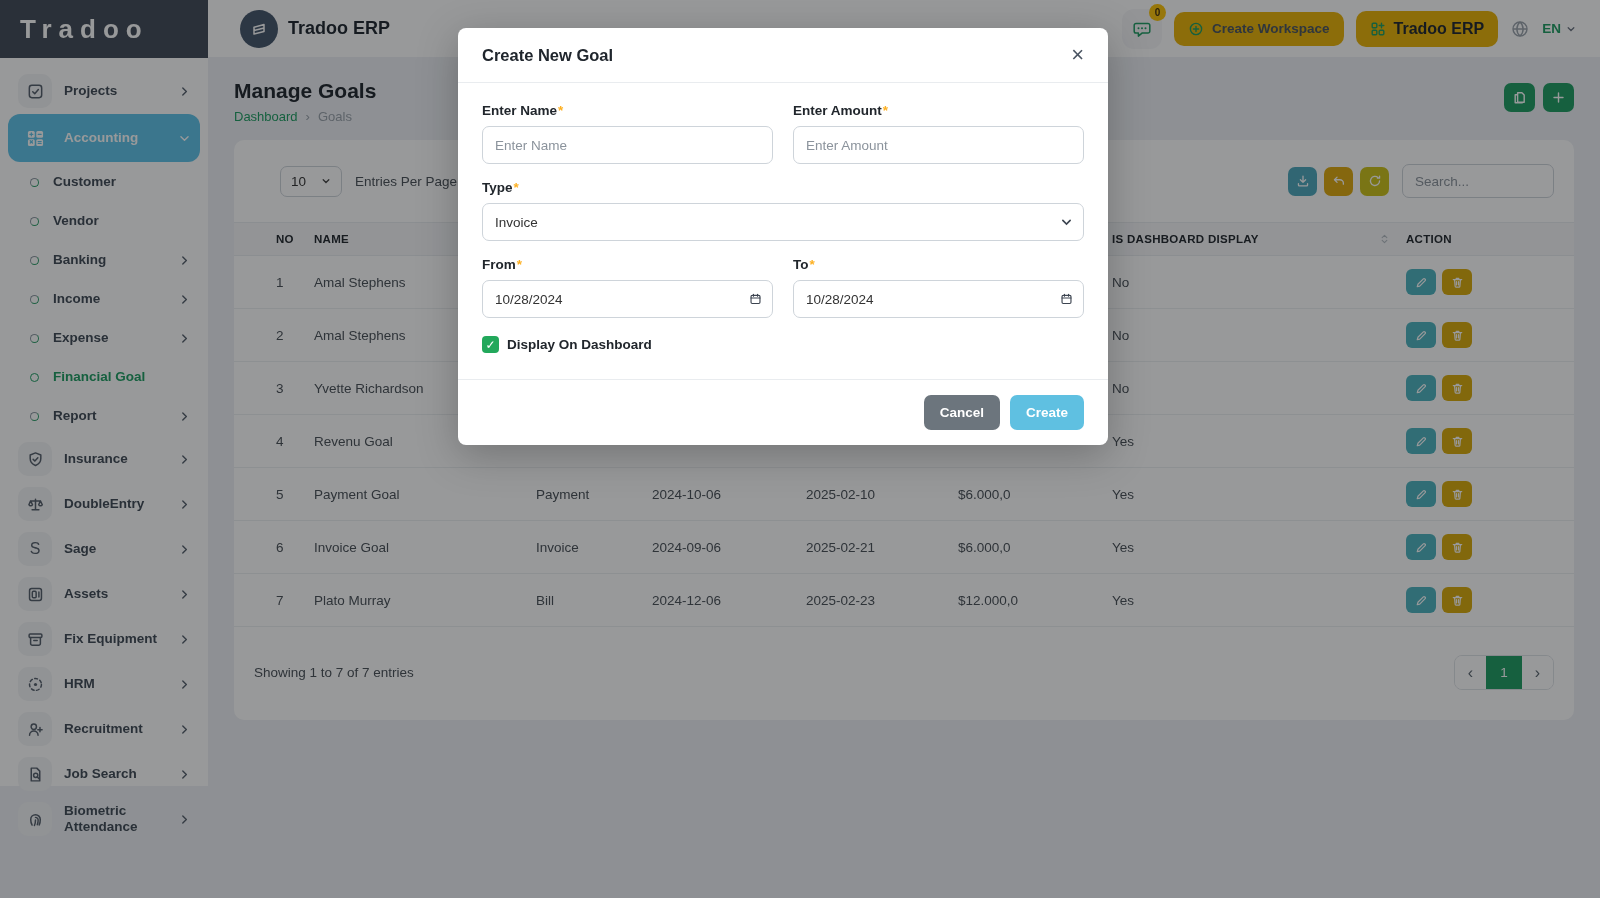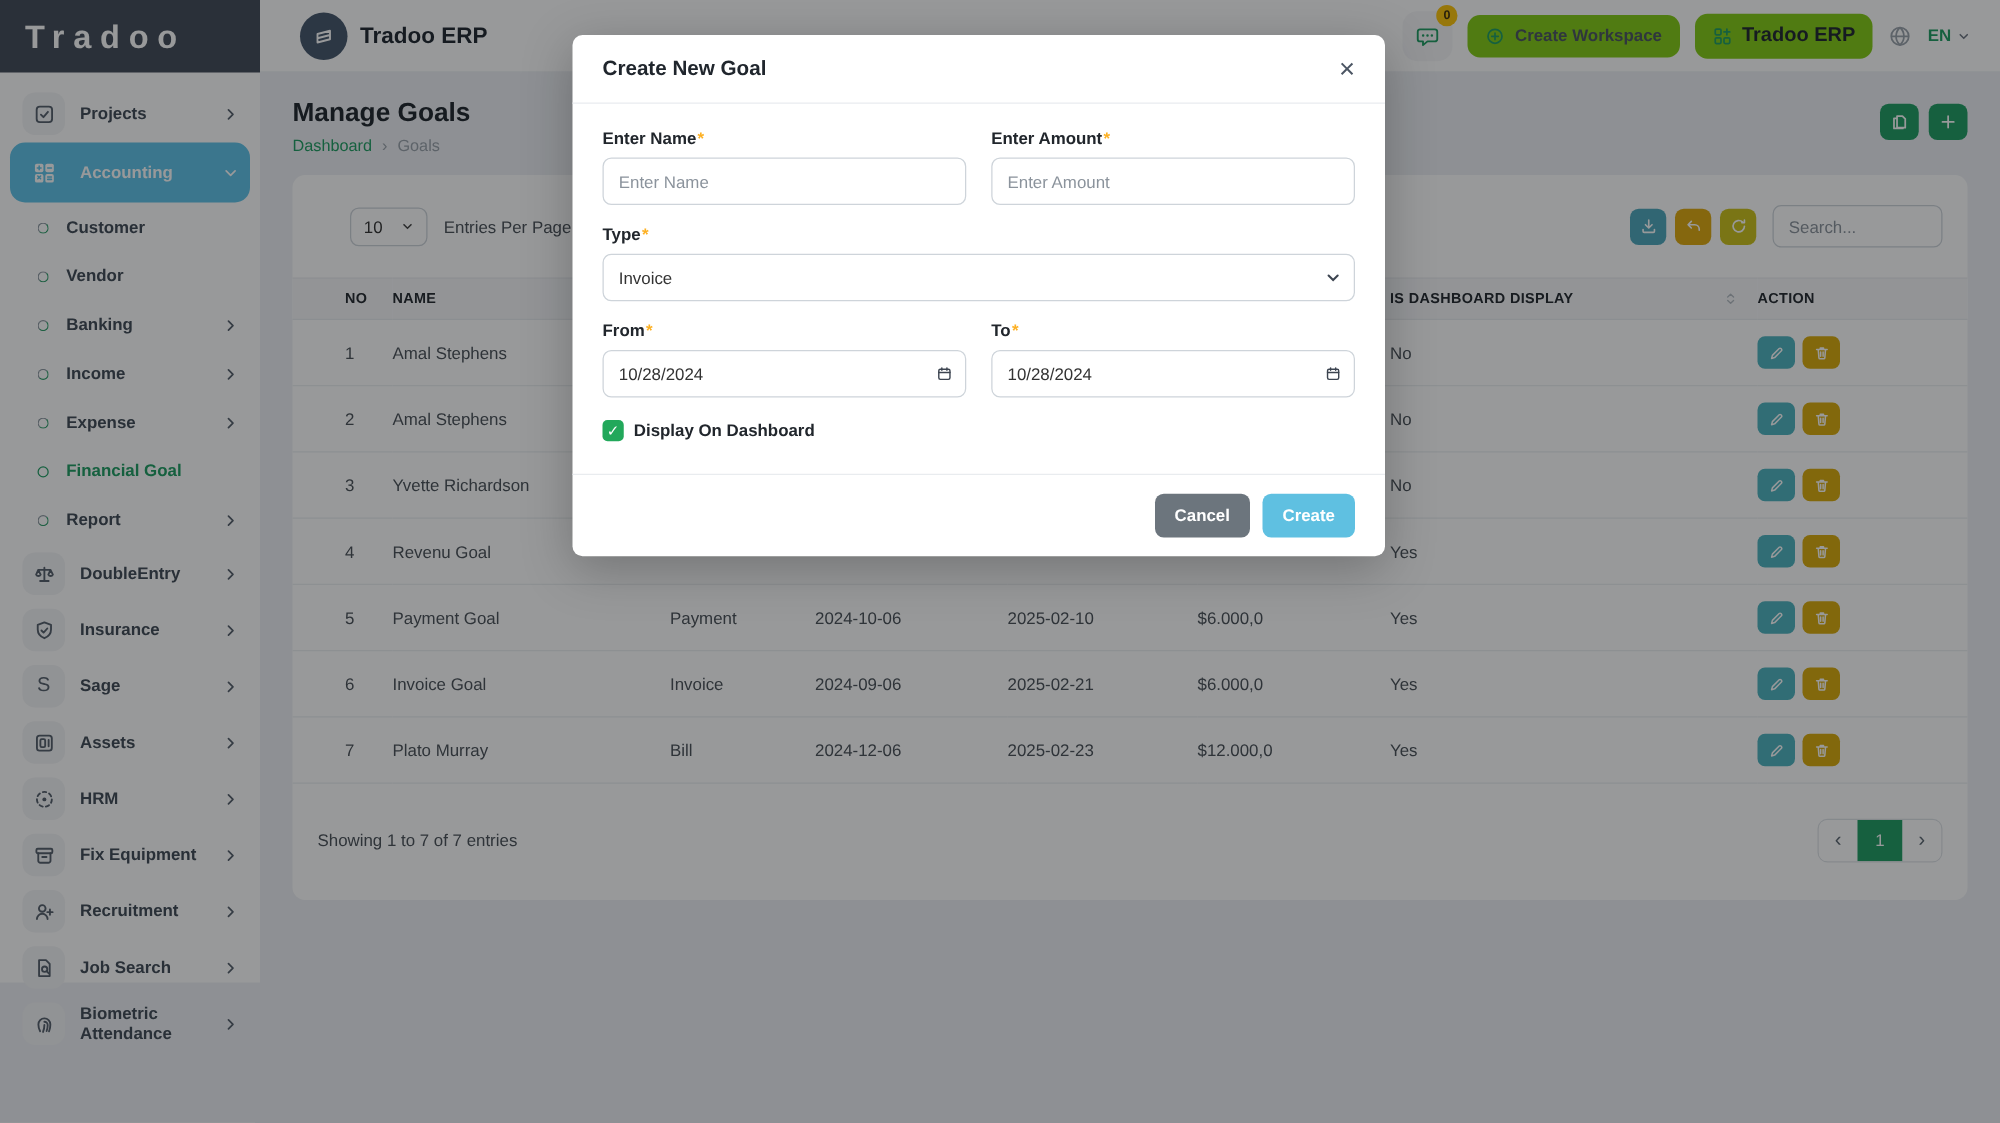--- a/index.html
+++ b/index.html
@@ -34,21 +34,21 @@
   .main { flex:1; display:flex; flex-direction:column; }
   .topbar { height:57px; background:#fff; display:flex; align-items:center; justify-content:space-between; padding:0 24px 0 32px; }
   .brand { display:flex; align-items:center; gap:10px; }
   .brand-logo { width:38px; height:38px; border-radius:50%; background:#45566b; display:flex; align-items:center; justify-content:center; color:#fff; }
   .brand-logo svg { width:20px; height:20px; }
   .brand-name { font-size:18px; font-weight:700; color:#1f2730; }
   .top-right { display:flex; align-items:center; gap:12px; }
   .chat-btn { width:40px; height:40px; border-radius:12px; background:#f6f7f9; display:flex; align-items:center; justify-content:center; position:relative; color:#1f9e63; cursor:pointer; }
   .chat-btn svg { width:20px; height:20px; }
   .chat-badge { position:absolute; top:-5px; right:-4px; min-width:17px; height:17px; border-radius:50%; background:#fdc40a; color:#41300a; font-size:10px; font-weight:700; display:flex; align-items:center; justify-content:center; }
-  .pill { background:#84cc16; border-radius:10px; display:flex; align-items:center; gap:8px; padding:9px 14px; cursor:pointer; }
+  .pill { background:#eab308; border-radius:10px; display:flex; align-items:center; gap:8px; padding:9px 14px; cursor:pointer; }
   .pill-label { font-size:13.5px; font-weight:600; color:#4b5560; }
   .pill .ico { color:#1f9e63; display:flex; }
   .pill .ico svg { width:16px; height:16px; }
   .ws-name { font-size:16px; font-weight:700; color:#1f2730; }
   .globe { color:#9aa2ab; display:flex; cursor:pointer; }
   .globe svg { width:20px; height:20px; }
   .lang { display:flex; align-items:center; gap:5px; cursor:pointer; }
   .lang-code { color:#1f9e63; font-size:13.5px; font-weight:700; }
   .lang svg { width:10px; height:10px; color:#6b7480; }
 
@@ -64,21 +64,21 @@
 
   .card { margin:12px 26px 0 26px; background:#fff; border-radius:10px; }
   .toolbar { display:flex; justify-content:space-between; align-items:center; padding:24px 20px 24px 20px; }
   .entries { display:flex; align-items:center; gap:13px;padding-left:26px; }
   .select-box { width:62px; height:31px; border:1px solid #ced4da; border-radius:7px; display:flex; align-items:center; justify-content:space-between; padding:0 10px; font-size:13.5px; color:#333; cursor:pointer; }
   .select-box svg { width:10px; height:10px; color:#444; }
   .entries-label { font-size:13.5px; color:#4a5158; }
   .toolbar-right { display:flex; align-items:center; gap:7px; }
   .tool-btn { width:29px; height:29px; border-radius:7px; border:none; color:#fff; display:flex; align-items:center; justify-content:center; cursor:pointer; }
   .tool-btn svg { width:14px; height:14px; }
-  .search-input { width:136px; height:34px; border:1px solid #ced4da; border-radius:7px; margin-left:6px; padding:0 12px; font-size:13.5px; color:#333; font-family:"Liberation Sans",sans-serif; }
+  .search-input { width:152px; height:34px; border:1px solid #ced4da; border-radius:7px; margin-left:6px; padding:0 12px; font-size:13.5px; color:#333; font-family:"Liberation Sans",sans-serif; }
   .search-input::placeholder { color:#8b939c; }
 
   table { width:100%; border-collapse:collapse; table-layout:fixed; }
   thead th { background:#f6f7f9; font-size:11.5px; font-weight:700; color:#23282e; text-align:left; letter-spacing:.3px; padding:10px 0; border-top:1px solid #e9ecef; border-bottom:1px solid #e9ecef; }
   th:first-child, td:first-child { padding-left:42px; }
   .sort { float:right; margin-right:16px; color:#b4bbc2; display:inline-flex; }
   .sort svg { width:11px; height:12px; }
   tbody td { font-size:13.5px; color:#4a5158; padding:13px 0; border-bottom:1px solid #eceff1; }
   .act-btn { width:30px; height:26px; border:none; border-radius:6px; color:#fff; display:inline-flex; align-items:center; justify-content:center; margin-right:6px; cursor:pointer; }
   .act-btn svg { width:13px; height:13px; }
@@ -202,38 +202,38 @@
           <span class="nav-label">Report</span>
           <span class="nav-chev">
             <svg viewBox="0 0 16 16" fill="none" stroke="currentColor" stroke-width="2" stroke-linecap="round" stroke-linejoin="round">
               <path d="M5.5 2.8L10.7 8l-5.2 5.2"></path>
             </svg>
           </span>
         </div>
         <div class="nav-item top">
           <span class="nav-badge">
             <svg viewBox="0 0 16 16" fill="none" stroke="currentColor" stroke-width="1.4" stroke-linecap="round" stroke-linejoin="round">
-              <path d="M8 3v10M4.8 13h6.4M3.4 4.6h9.2M3.4 4.6L1.8 8.2a1.9 1.9 0 003.4 0zM12.6 4.6L11 8.2a1.9 1.9 0 003.4 0z"></path>
-            </svg>
-          </span>
-          <span class="nav-label">DoubleEntry</span>
-          <span class="nav-chev">
-            <svg viewBox="0 0 16 16" fill="none" stroke="currentColor" stroke-width="2" stroke-linecap="round" stroke-linejoin="round">
-              <path d="M5.5 2.8L10.7 8l-5.2 5.2"></path>
-            </svg>
-          </span>
-        </div>
-        <div class="nav-item top">
-          <span class="nav-badge">
-            <svg viewBox="0 0 16 16" fill="none" stroke="currentColor" stroke-width="1.4" stroke-linecap="round" stroke-linejoin="round">
               <path d="M8 1.8l5 1.9v3.4c0 3.2-2 5.4-5 6.6-3-1.2-5-3.4-5-6.6V3.7z"></path>
               <path d="M5.8 7.9l1.6 1.6 2.8-3.1"></path>
             </svg>
           </span>
           <span class="nav-label">Insurance</span>
+          <span class="nav-chev">
+            <svg viewBox="0 0 16 16" fill="none" stroke="currentColor" stroke-width="2" stroke-linecap="round" stroke-linejoin="round">
+              <path d="M5.5 2.8L10.7 8l-5.2 5.2"></path>
+            </svg>
+          </span>
+        </div>
+        <div class="nav-item top">
+          <span class="nav-badge">
+            <svg viewBox="0 0 16 16" fill="none" stroke="currentColor" stroke-width="1.4" stroke-linecap="round" stroke-linejoin="round">
+              <path d="M8 3v10M4.8 13h6.4M3.4 4.6h9.2M3.4 4.6L1.8 8.2a1.9 1.9 0 003.4 0zM12.6 4.6L11 8.2a1.9 1.9 0 003.4 0z"></path>
+            </svg>
+          </span>
+          <span class="nav-label">DoubleEntry</span>
           <span class="nav-chev">
             <svg viewBox="0 0 16 16" fill="none" stroke="currentColor" stroke-width="2" stroke-linecap="round" stroke-linejoin="round">
               <path d="M5.5 2.8L10.7 8l-5.2 5.2"></path>
             </svg>
           </span>
         </div>
         <div class="nav-item top">
           <span class="nav-badge">
             <span class="sage">S</span>
           </span>
@@ -255,39 +255,39 @@
           <span class="nav-label">Assets</span>
           <span class="nav-chev">
             <svg viewBox="0 0 16 16" fill="none" stroke="currentColor" stroke-width="2" stroke-linecap="round" stroke-linejoin="round">
               <path d="M5.5 2.8L10.7 8l-5.2 5.2"></path>
             </svg>
           </span>
         </div>
         <div class="nav-item top">
           <span class="nav-badge">
             <svg viewBox="0 0 16 16" fill="none" stroke="currentColor" stroke-width="1.4" stroke-linecap="round" stroke-linejoin="round">
+              <rect x="2" y="2.8" width="12" height="3.4" rx="1"></rect>
+              <path d="M3.4 6.2v5.6a1.6 1.6 0 001.6 1.6h6a1.6 1.6 0 001.6-1.6V6.2M6.4 9h3.2"></path>
+            </svg>
+          </span>
+          <span class="nav-label">Fix Equipment</span>
+          <span class="nav-chev">
+            <svg viewBox="0 0 16 16" fill="none" stroke="currentColor" stroke-width="2" stroke-linecap="round" stroke-linejoin="round">
+              <path d="M5.5 2.8L10.7 8l-5.2 5.2"></path>
+            </svg>
+          </span>
+        </div>
+        <div class="nav-item top">
+          <span class="nav-badge">
+            <svg viewBox="0 0 16 16" fill="none" stroke="currentColor" stroke-width="1.4" stroke-linecap="round" stroke-linejoin="round">
               <circle cx="8" cy="8" r="5.6" stroke-dasharray="2.6 2.4"></circle>
               <circle cx="8" cy="8" r="1.5" fill="currentColor" stroke="none"></circle>
             </svg>
           </span>
           <span class="nav-label">HRM</span>
-          <span class="nav-chev">
-            <svg viewBox="0 0 16 16" fill="none" stroke="currentColor" stroke-width="2" stroke-linecap="round" stroke-linejoin="round">
-              <path d="M5.5 2.8L10.7 8l-5.2 5.2"></path>
-            </svg>
-          </span>
-        </div>
-        <div class="nav-item top">
-          <span class="nav-badge">
-            <svg viewBox="0 0 16 16" fill="none" stroke="currentColor" stroke-width="1.4" stroke-linecap="round" stroke-linejoin="round">
-              <rect x="2" y="2.8" width="12" height="3.4" rx="1"></rect>
-              <path d="M3.4 6.2v5.6a1.6 1.6 0 001.6 1.6h6a1.6 1.6 0 001.6-1.6V6.2M6.4 9h3.2"></path>
-            </svg>
-          </span>
-          <span class="nav-label">Fix Equipment</span>
           <span class="nav-chev">
             <svg viewBox="0 0 16 16" fill="none" stroke="currentColor" stroke-width="2" stroke-linecap="round" stroke-linejoin="round">
               <path d="M5.5 2.8L10.7 8l-5.2 5.2"></path>
             </svg>
           </span>
         </div>
         <div class="nav-item top">
           <span class="nav-badge">
             <svg viewBox="0 0 16 16" fill="none" stroke="currentColor" stroke-width="1.4" stroke-linecap="round" stroke-linejoin="round">
               <circle cx="6.4" cy="5.4" r="2.5"></circle>

